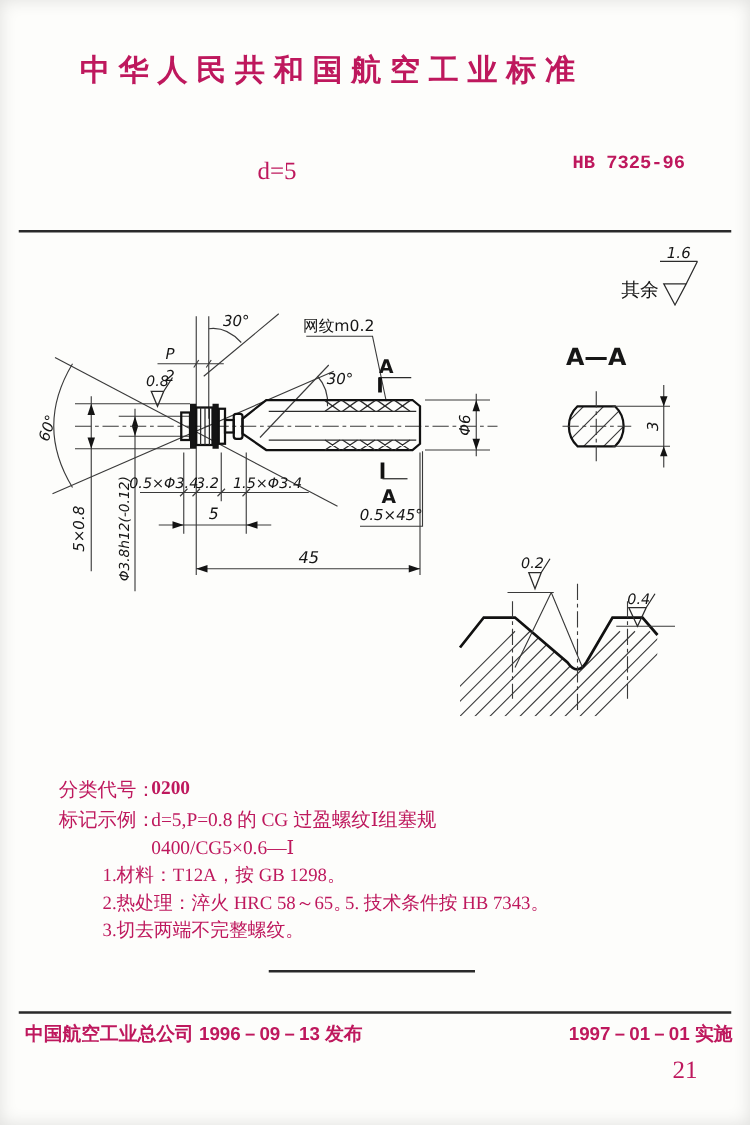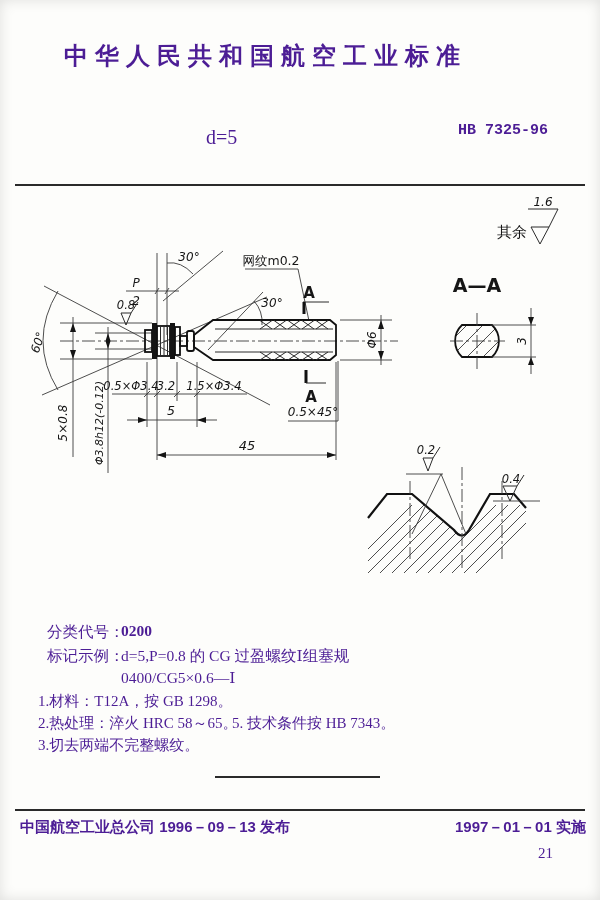--- a/index.html
+++ b/index.html
@@ -1,31 +1,31 @@
 <!DOCTYPE html>
 <html><head>
 <meta charset="utf-8">
 <style>
   html,body{margin:0;padding:0;background:#e9e7e3;}
   #page{position:relative;width:600px;height:900px;background:#fdfdfb;margin:0 auto;
-        font-family:"Liberation Serif","DejaVu Serif",serif;color:#4c1d95;overflow:hidden;
+        font-family:"Liberation Serif","DejaVu Serif",serif;color:#be185d;overflow:hidden;
         box-shadow:inset 0 0 14px rgba(0,0,0,.12);}
   .abs{position:absolute;}
   .hdr-title{font-family:"Liberation Sans","DejaVu Sans",sans-serif;font-weight:bold;
              font-size:24px;letter-spacing:7px;white-space:nowrap;}
   .hdr-sub{font-family:"Liberation Sans","DejaVu Sans",sans-serif;font-weight:bold;
            font-size:20px;letter-spacing:1px;white-space:nowrap;}
   .hdr-spec{font-size:20px;}
   .hdr-no{font-family:Liberation Mono, monospace;font-weight:bold;font-size:15px;}
   .rule{background:#2a2a2a;}
   .txt{font-size:15.5px;white-space:nowrap;}
-  .note{font-size:15px;line-height:22px;white-space:nowrap;}
+  .note{font-size:15px;line-height:22px;white-space:nowrap;margin-left:44px;}
   .foot{font-family:"Liberation Sans","DejaVu Sans",sans-serif;font-weight:bold;
         font-size:15px;white-space:nowrap;}
-  .pageno{font-size:15px;}
+  .pageno{font-size:20px;}
   svg{position:absolute;left:0;top:195px;}
   svg *{vector-effect:none;}
   text{fill:#161616;stroke:none;font-family:"DejaVu Sans",sans-serif;}
   .it{font-style:italic;}
   .ln{stroke:#2b2b2b;stroke-width:1;fill:none;}
   .thin{stroke:#3a3a3a;stroke-width:.9;fill:none;}
   .thick{stroke:#111;stroke-width:1.8;fill:none;}
   .heavy{stroke:#111;stroke-width:2.2;fill:none;}
   .fillink{fill:#141414;stroke:none;}
   .cl{stroke:#3a3a3a;stroke-width:.9;fill:none;stroke-dasharray:13 3 3 3;}

